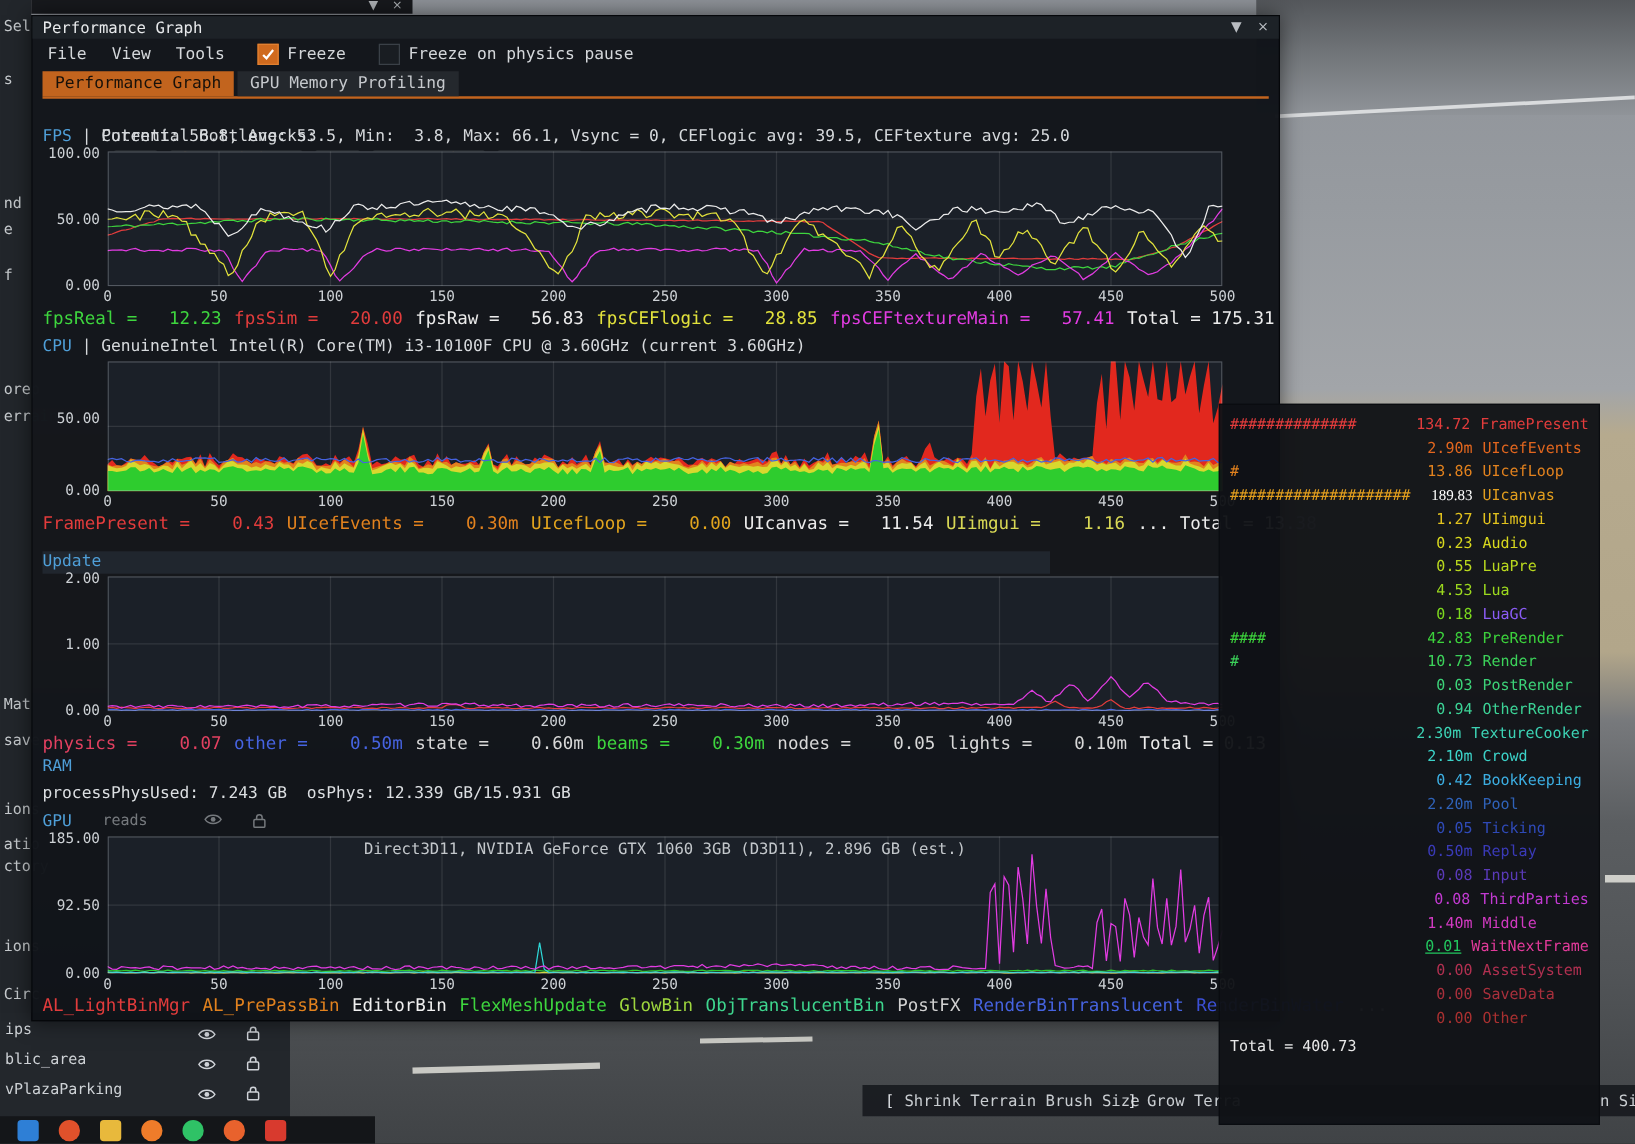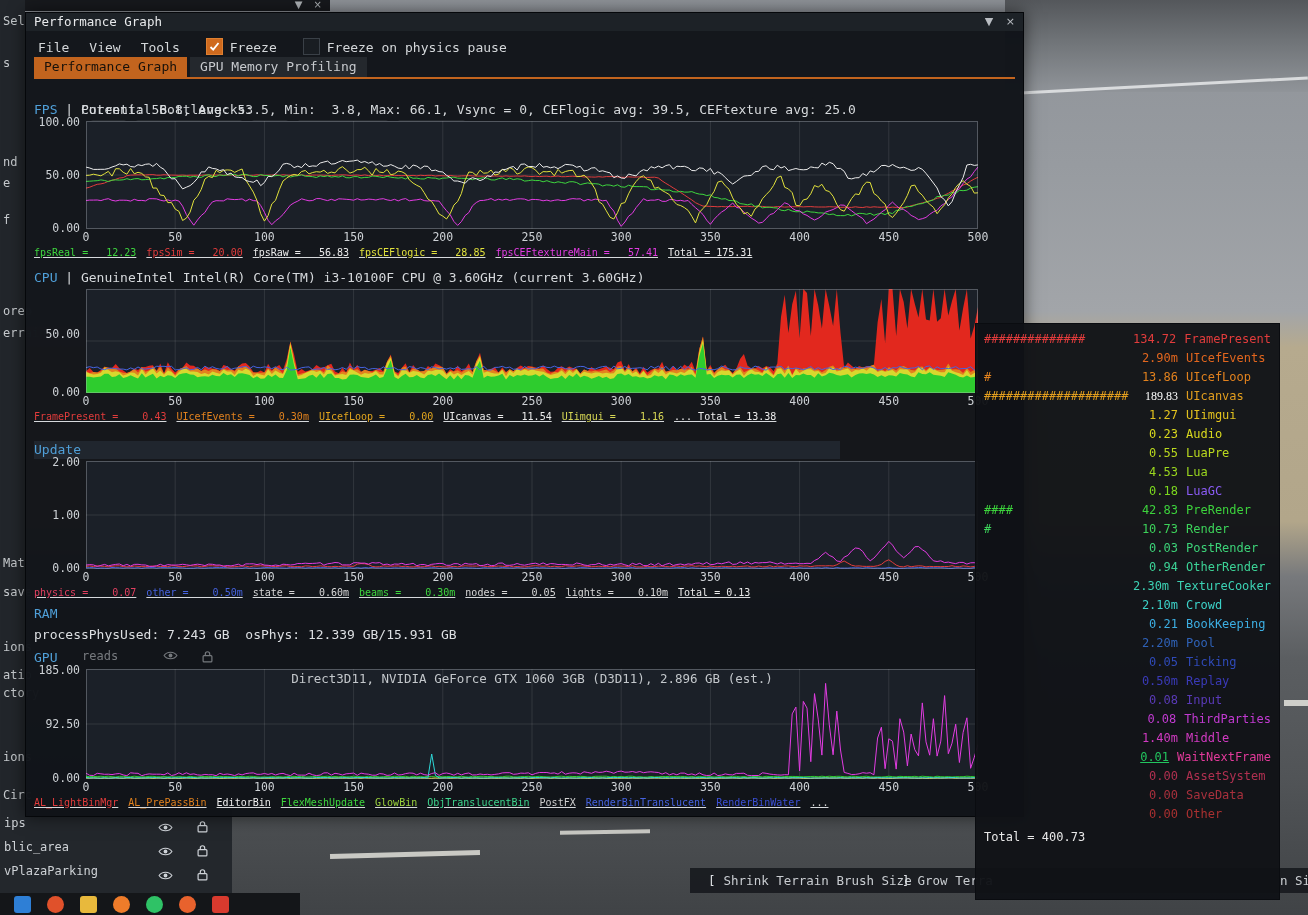--- a/index.html
+++ b/index.html
@@ -28,21 +28,21 @@
   .lp-row .txt{position:absolute;left:4px;top:2px;font-size:12px;color:#ced2d6;white-space:nowrap;}
   .lp-ico{position:absolute;top:4px;color:#cfd3d8;}
   .lp-eye{left:158px;}  .lp-lock{left:197px;}
   
   .win{position:absolute;left:25px;top:12px;width:997px;height:803px;
     background:rgba(15,19,24,0.97);border:1px solid #05070a;box-shadow:0 0 16px rgba(0,0,0,.55);z-index:2;}
   .titlebar{position:absolute;left:0;top:0;right:0;height:18px;background:#1d2227;
     font-size:12.5px;line-height:18px;padding-left:8px;color:#e8eaec;}
   .title-ctrls{position:absolute;right:8px;top:0;font-family:"DejaVu Sans",sans-serif;font-size:11px;color:#b9bdc2;}
   .title-ctrls span{margin-left:9px;cursor:default;}
-  .menubar{position:absolute;top:18px;left:0;right:0;height:24px;display:flex;align-items:flex-end;
+  .menubar{position:absolute;top:18px;left:0;right:0;height:24px;display:flex;align-items:center;
     font-size:13px;color:#d4d7da;padding-left:12px;}
   .menu-items{display:flex;gap:20px;margin-right:26px;}
   .cb{display:inline-block;width:15px;height:15px;background:#191d22;border:1px solid #3a4047;margin-right:7px;position:relative;}
   .cb.checked{background:#cf6a1e;border-color:#e08030;}
   .cb svg{position:absolute;left:1px;top:1px;}
   .cb-label{margin-right:26px;}
   .tabs{position:absolute;top:44px;left:8px;right:8px;height:20px;border-bottom:2px solid #c2641e;display:flex;gap:3px;font-size:13px;}
   .tab{padding:0 10px;line-height:20px;background:#24282d;color:#c6c9cd;}
   .tab.active{background:#c2641e;color:#17110a;}
   .bottle{position:absolute;top:70px;left:8px;height:18px;font-size:13px;line-height:18px;white-space:pre;}
@@ -53,21 +53,21 @@
   .sec-h .tag{color:#4f9fd8;}
   .sec-h.banded{background:#20262e;width:806px;}
   .plot-row{display:flex;margin-top:2px;}
   .ylab{display:flex;flex-direction:column;justify-content:space-between;width:52px;
     text-align:right;padding-right:6px;font-size:11.5px;color:#cdd1d5;box-sizing:border-box;}
   .plot{position:relative;width:892px;background:#1b2028;}
   .plot-svg{position:absolute;inset:0;}
   .plot-title{position:absolute;left:0;right:0;top:2px;text-align:center;font-size:12.5px;color:#c3c7cb;}
   .xlab{position:relative;height:14px;width:892px;font-size:11.5px;color:#cdd1d5;}
   .xlab span{position:absolute;top:1px;transform:translateX(-50%);}
-  .legend{margin-top:4px;font-size:10px;white-space:pre;text-decoration:underline;}
+  .legend{margin-top:4px;font-size:14px;white-space:pre;}
   .legend .lg{margin-right:10px;}
   .ram-line{margin-top:4px;font-size:13px;white-space:pre;color:#dcdfe2;}
   
   .ghost{position:absolute;left:82px;top:649px;width:170px;height:16px;z-index:3;opacity:.5;color:#d8dce0;font-size:12px;}
   .ghost .ghost-eye{position:absolute;left:81px;top:1px;}
   .ghost .ghost-lock{position:absolute;left:120px;top:1px;}
   
   .hintbar{position:absolute;left:690px;top:868px;width:618px;height:25px;background:rgba(22,24,28,0.88);z-index:3;}
   .hint{position:absolute;top:0;line-height:25px;font-size:12.5px;color:#c9cdd1;white-space:pre;}
   .hint .hint-key{margin-right:8px;color:#dde0e4;}
@@ -412,21 +412,21 @@
         <div class="tt-row"><span class="tt-hash" style="color: rgb(216, 216, 30);"></span><span class="tt-val" style="color: rgb(216, 216, 30);">0.23</span><span class="tt-lbl" style="color: rgb(216, 216, 30);">Audio</span></div>
         <div class="tt-row"><span class="tt-hash" style="color: rgb(185, 216, 30);"></span><span class="tt-val" style="color: rgb(185, 216, 30);">0.55</span><span class="tt-lbl" style="color: rgb(185, 216, 30);">LuaPre</span></div>
         <div class="tt-row"><span class="tt-hash" style="color: rgb(155, 216, 30);"></span><span class="tt-val" style="color: rgb(155, 216, 30);">4.53</span><span class="tt-lbl" style="color: rgb(155, 216, 30);">Lua</span></div>
         <div class="tt-row"><span class="tt-hash" style="color: rgb(124, 216, 30);"></span><span class="tt-val" style="color: rgb(124, 216, 30);">0.18</span><span class="tt-lbl" style="color: #8b5cf6;">LuaGC</span></div>
         <div class="tt-row"><span class="tt-hash" style="color: rgb(60, 210, 60);">####</span><span class="tt-val" style="color: rgb(60, 210, 60);">42.83</span><span class="tt-lbl" style="color: rgb(60, 210, 60);">PreRender</span></div>
         <div class="tt-row"><span class="tt-hash" style="color: rgb(60, 210, 90);">#</span><span class="tt-val" style="color: rgb(60, 210, 90);">10.73</span><span class="tt-lbl" style="color: rgb(60, 210, 90);">Render</span></div>
         <div class="tt-row"><span class="tt-hash" style="color: rgb(60, 210, 120);"></span><span class="tt-val" style="color: rgb(60, 210, 120);">0.03</span><span class="tt-lbl" style="color: rgb(60, 210, 120);">PostRender</span></div>
         <div class="tt-row"><span class="tt-hash" style="color: rgb(60, 210, 150);"></span><span class="tt-val" style="color: rgb(60, 210, 150);">0.94</span><span class="tt-lbl" style="color: rgb(60, 210, 150);">OtherRender</span></div>
         <div class="tt-row"><span class="tt-hash" style="color: rgb(60, 210, 180);"></span><span class="tt-val" style="color: rgb(60, 210, 180);">2.30m</span><span class="tt-lbl" style="color: rgb(60, 210, 180);">TextureCooker</span></div>
         <div class="tt-row"><span class="tt-hash" style="color: rgb(60, 210, 200);"></span><span class="tt-val" style="color: rgb(60, 210, 200);">2.10m</span><span class="tt-lbl" style="color: rgb(60, 210, 200);">Crowd</span></div>
-        <div class="tt-row"><span class="tt-hash" style="color: rgb(60, 174, 226);"></span><span class="tt-val" style="color: rgb(60, 174, 226);">0.21</span><span class="tt-lbl" style="color: rgb(60, 174, 226);">BookKeeping</span></div>
+        <div class="tt-row"><span class="tt-hash" style="color: rgb(60, 174, 226);"></span><span class="tt-val" style="color: rgb(60, 174, 226);">0.42</span><span class="tt-lbl" style="color: rgb(60, 174, 226);">BookKeeping</span></div>
         <div class="tt-row"><span class="tt-hash" style="color: rgb(47, 98, 184);"></span><span class="tt-val" style="color: rgb(47, 98, 184);">2.20m</span><span class="tt-lbl" style="color: rgb(47, 98, 184);">Pool</span></div>
         <div class="tt-row"><span class="tt-hash" style="color: rgb(47, 74, 184);"></span><span class="tt-val" style="color: rgb(47, 74, 184);">0.05</span><span class="tt-lbl" style="color: rgb(47, 74, 184);">Ticking</span></div>
         <div class="tt-row"><span class="tt-hash" style="color: rgb(58, 58, 184);"></span><span class="tt-val" style="color: rgb(58, 58, 184);">0.50m</span><span class="tt-lbl" style="color: rgb(58, 58, 184);">Replay</span></div>
         <div class="tt-row"><span class="tt-hash" style="color: rgb(90, 58, 184);"></span><span class="tt-val" style="color: rgb(90, 58, 184);">0.08</span><span class="tt-lbl" style="color: rgb(90, 58, 184);">Input</span></div>
         <div class="tt-row"><span class="tt-hash" style="color: rgb(194, 58, 210);"></span><span class="tt-val" style="color: rgb(194, 58, 210);">0.08</span><span class="tt-lbl" style="color: rgb(194, 58, 210);">ThirdParties</span></div>
         <div class="tt-row"><span class="tt-hash" style="color: rgb(210, 58, 194);"></span><span class="tt-val" style="color: rgb(210, 58, 194);">1.40m</span><span class="tt-lbl" style="color: rgb(210, 58, 194);">Middle</span></div>
         <div class="tt-row"><span class="tt-hash" style="color: rgb(226, 58, 154);"></span><span class="tt-val" style="color: #22c55e; text-decoration: underline;">0.01</span><span class="tt-lbl" style="color: rgb(226, 58, 154);">WaitNextFrame</span></div>
         <div class="tt-row"><span class="tt-hash" style="color: rgb(176, 48, 80);"></span><span class="tt-val" style="color: rgb(176, 48, 80);">0.00</span><span class="tt-lbl" style="color: rgb(176, 48, 80);">AssetSystem</span></div>
         <div class="tt-row"><span class="tt-hash" style="color: rgb(168, 48, 60);"></span><span class="tt-val" style="color: rgb(168, 48, 60);">0.00</span><span class="tt-lbl" style="color: rgb(168, 48, 60);">SaveData</span></div>
         <div class="tt-row"><span class="tt-hash" style="color: rgb(168, 48, 48);"></span><span class="tt-val" style="color: rgb(168, 48, 48);">0.00</span><span class="tt-lbl" style="color: rgb(168, 48, 48);">Other</span></div>

